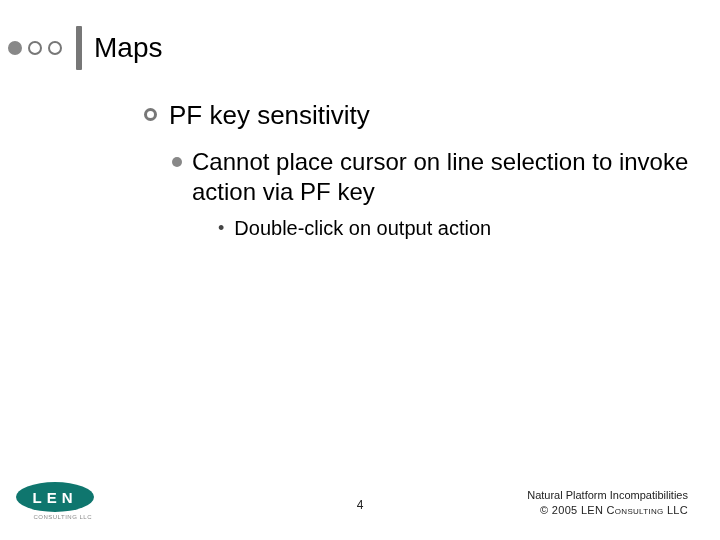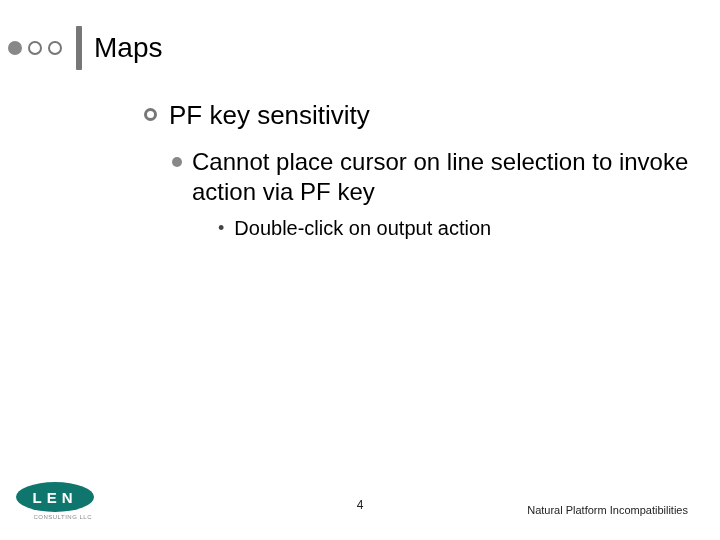--- a/index.html
+++ b/index.html
@@ -79,16 +79,17 @@
   <div class="footer">
     <div class="logo">
       <div class="logo-oval">
         <span class="logo-letters">LEN</span>
       </div>
       <div class="logo-sub">CONSULTING LLC</div>
     </div>
     <div class="page-num">4</div>
     <div class="copy">
       <div>Natural Platform Incompatibilities</div>
+      <div class="sc">© 2005 LEN Consulting LLC</div>
     </div>
   </div>
 
 </div>
 
 </body></html>

